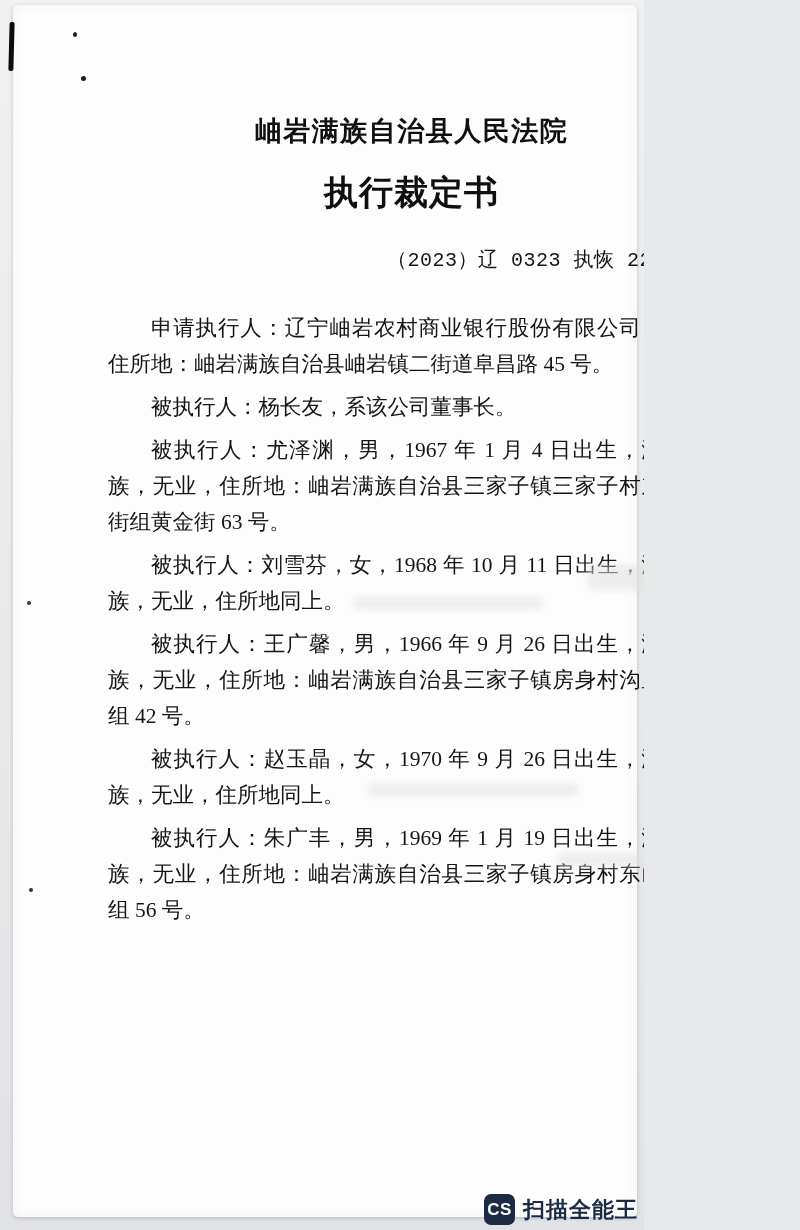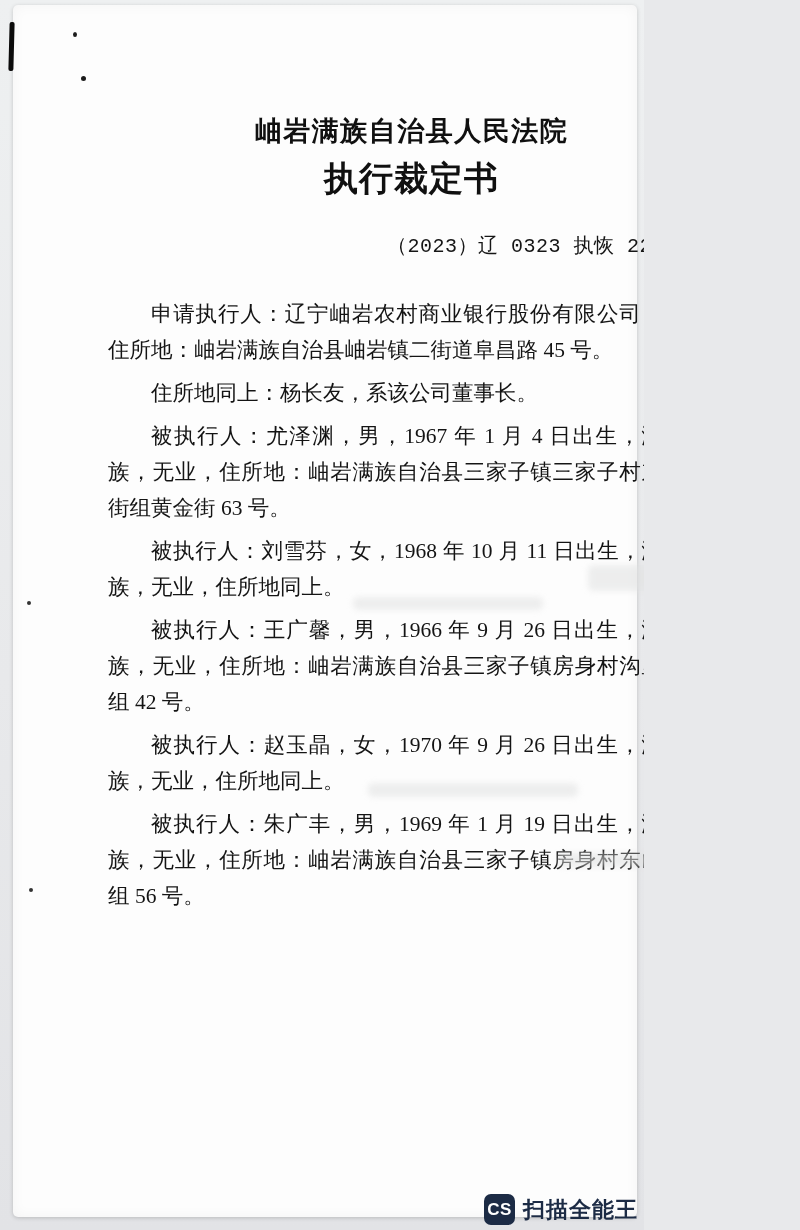--- a/index.html
+++ b/index.html
@@ -35,21 +35,21 @@
     text-align: center;
     font-family: "Liberation Sans", "DejaVu Sans", sans-serif;
     font-weight: 700;
     font-size: 27px;
     line-height: 36px;
     letter-spacing: 1.5px;
     color: #101010;
   }
 
   .doc-title {
-    margin: 7px 0 0;
+    margin: 21px 0 0;
     position: relative; left: 21px;
     text-align: center;
     font-family: "Liberation Sans", "DejaVu Sans", sans-serif;
     font-weight: 700;
     font-size: 34px;
     line-height: 44px;
     letter-spacing: 1px;
     color: #101010;
   }
 
@@ -133,21 +133,21 @@
     <div class="smudge smudge-2"></div>
     <div class="smudge smudge-3"></div>
     <div class="smudge smudge-4"></div>
 
     <div class="content">
       <h1 class="court-name">岫岩满族自治县人民法院</h1>
       <h2 class="doc-title">执行裁定书</h2>
       <div class="case-number">（2023）辽 0323 执恢 22 号</div>
       <div class="doc-body">
           <p class="para">申请执行人：辽宁岫岩农村商业银行股份有限公司，住所地：岫岩满族自治县岫岩镇二街道阜昌路 45 号。</p>
-          <p class="para">住所地同上：杨长友，系该公司董事长。</p>
+          <p class="para">被执行人：杨长友，系该公司董事长。</p>
           <p class="para">被执行人：尤泽渊，男，1967 年 1 月 4 日出生，满族，无业，住所地：岫岩满族自治县三家子镇三家子村东街组黄金街 63 号。</p>
           <p class="para">被执行人：刘雪芬，女，1968 年 10 月 11 日出生，满族，无业，住所地同上。</p>
           <p class="para">被执行人：王广馨，男，1966 年 9 月 26 日出生，满族，无业，住所地：岫岩满族自治县三家子镇房身村沟里组 42 号。</p>
           <p class="para">被执行人：赵玉晶，女，1970 年 9 月 26 日出生，满族，无业，住所地同上。</p>
           <p class="para">被执行人：朱广丰，男，1969 年 1 月 19 日出生，满族，无业，住所地：岫岩满族自治县三家子镇房身村东山组 56 号。</p>
         </div>
     </div>
   </div>
 
   <div class="artifact pen-stroke"></div>

